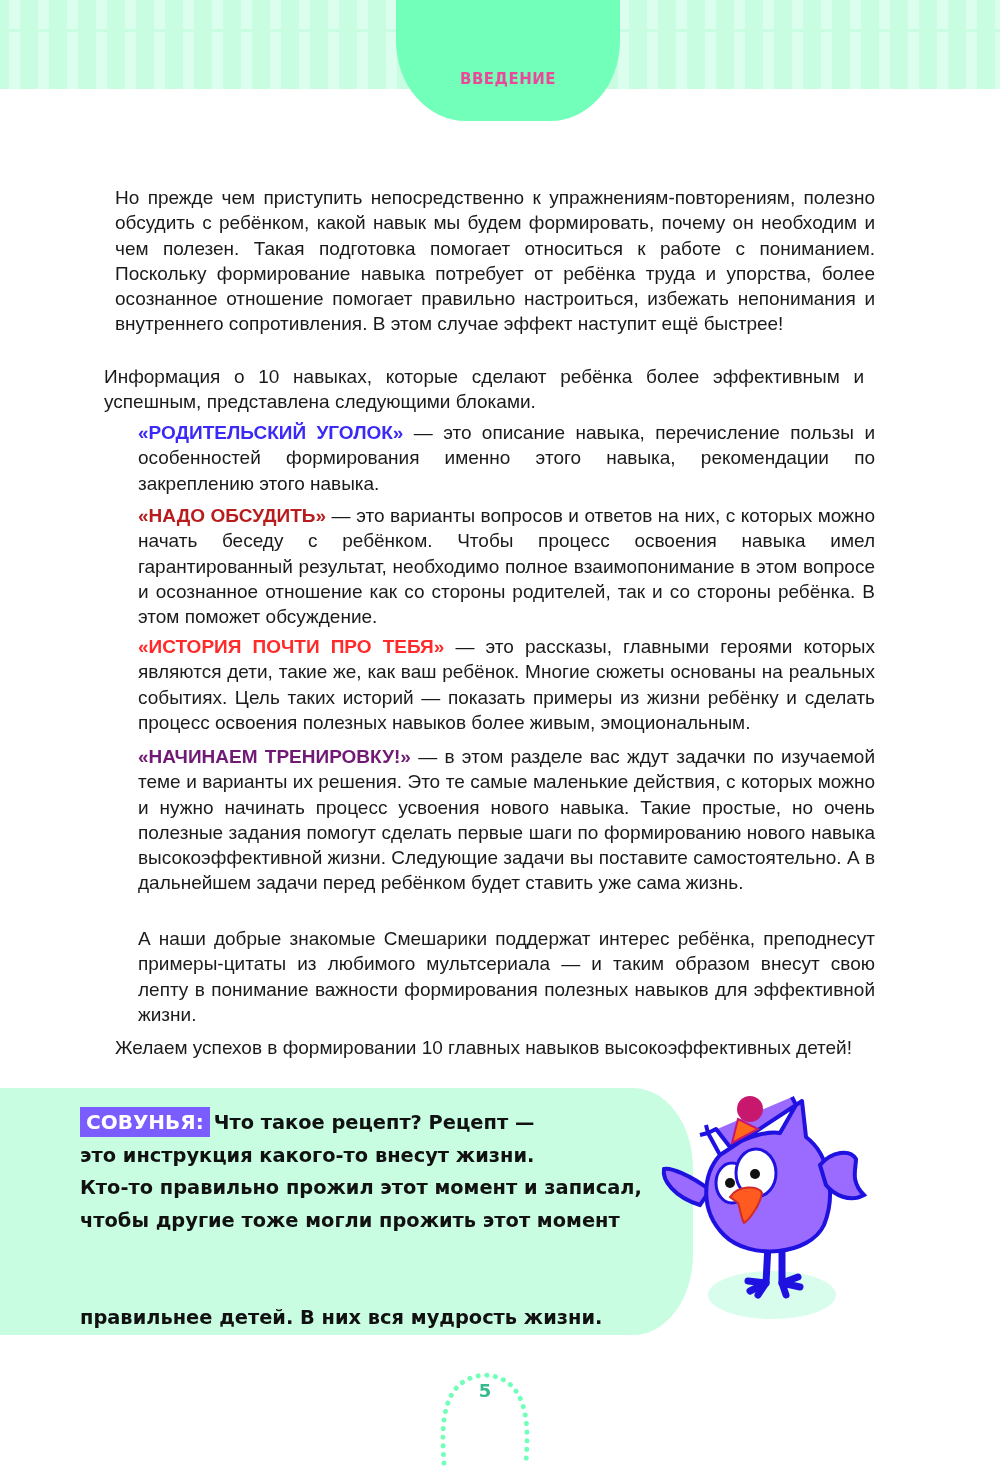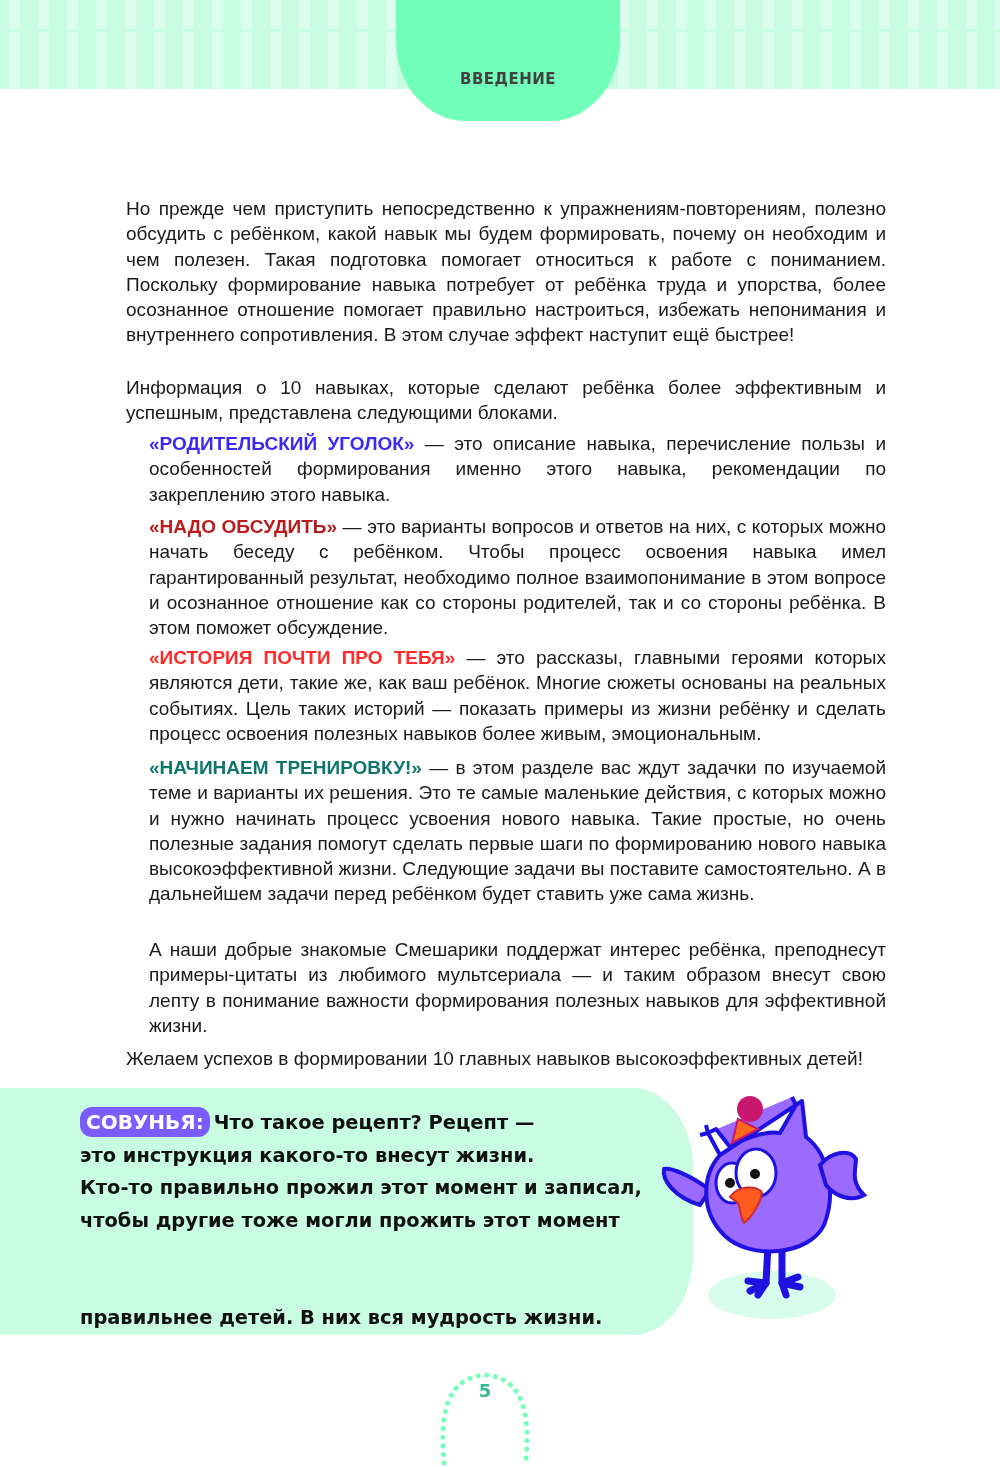--- a/index.html
+++ b/index.html
@@ -18,46 +18,46 @@
   .header-band::after {
     content: ""; position: absolute; left: 0; right: 0; top: 29px; height: 3px; background: #c8fde2;
   }
   .chapter-tab-big {
     position: absolute; left: 396px; top: -40px; width: 224px; height: 161px;
     background: #72ffb9;
     border-radius: 18px 18px 70px 70px / 18px 18px 80px 80px;
   }
   .chapter-title {
     position: absolute; left: 396px; top: 70px; width: 224px; text-align: center;
-    color: #404040; font-weight: bold; font-size: 15px; letter-spacing: 0.5px;
+    color: #ec4899; font-weight: bold; font-size: 15px; letter-spacing: 0.5px;
     font-family: "DejaVu Sans", sans-serif;
   }
   .block {
     position: absolute; left: 138px; width: 737px;
-    font-size: 19px; line-height: 25.3px; text-align: justify; margin: 11px;
+    font-size: 19px; line-height: 25.3px; text-align: justify; margin: 0;
   }
   .kw { font-weight: bold; }
   .kw-blue { color: #3b2af5; }
   .kw-cyan { color: #b91c1c; }
   .kw-red { color: #ff2a2a; }
-  .kw-pink { color: #0f766e; }
+  .kw-pink { color: #701a75; }
 
   .speech {
     position: absolute; left: 0; top: 1088px; width: 693px; height: 247px;
     background: #c8fde2;
     border-radius: 0 60px 60px 0 / 0 80px 80px 0;
   }
   .speech-text {
     position: absolute; left: 80px; top: 1107px; width: 580px;
     font-family: "DejaVu Sans", sans-serif;
     font-weight: bold; font-size: 19.4px; line-height: 32.5px; color: #111;
   }
   .badge {
     display: inline-block; background: #7b5cff; color: #ffffff;
-    border-radius: 12px; padding: 0 6px; margin-right: 4px; line-height: 30px;
+    border-radius: 0; padding: 0 6px; margin-right: 4px; line-height: 30px;
     font-size: 20px;
   }
   .owl { position: absolute; left: 660px; top: 1085px; width: 260px; height: 260px; }
   .page-num-wrap {
     position: absolute; left: 438px; top: 1363px; width: 94px; height: 120px;
   }
   .page-num {
     position: absolute; left: 438px; top: 1380px; width: 94px; text-align: center;
     font-family: "DejaVu Sans", sans-serif; font-weight: bold; font-size: 18px; color: #35b98f;
   }
@@ -65,21 +65,21 @@
 </head>
 <body>
 
 <div class="header-band"></div>
 <div class="chapter-tab-big"></div>
 <div class="chapter-title">ВВЕДЕНИЕ</div>
 
 <p class="block" style="left:115px; top:185px; width:760px; text-indent:0;">
   <span style="display:inline-block; width:0;"></span><span>Но прежде чем приступить непосредственно к упражнениям-повторениям, полезно обсудить с ребёнком, какой навык мы будем формировать, почему он необходим и чем полезен. Такая подготовка помогает относиться к работе с пониманием. Поскольку формирование навыка потребует от ребёнка труда и упорства, более осознанное отношение помогает правильно настроиться, избежать непонимания и внутреннего сопротивления. В этом случае эффект наступит ещё быстрее!</span>
 </p>
-<p class="block" style="left:115px; top:364px; width:760px;">
+<p class="block" style="left:104px; top:364px; width:760px;">
   <span>Информация о 10 навыках, которые сделают ребёнка более эффективным и успешным, представлена следующими блоками.</span>
 </p>
 
 <p class="block" style="top:420px;">
   <span class="kw kw-blue">«РОДИТЕЛЬСКИЙ УГОЛОК»</span><span> — это описание навыка, перечисление пользы и особенностей формирования именно этого навыка, рекомендации по закреплению этого навыка.</span>
 </p>
 <p class="block" style="top:503px;">
   <span class="kw kw-cyan">«НАДО ОБСУДИТЬ»</span><span> — это варианты вопросов и ответов на них, с которых можно начать беседу с ребёнком. Чтобы процесс освоения навыка имел гарантированный результат, необходимо полное взаимопонимание в этом вопросе и осознанное отношение как со стороны родителей, так и со стороны ребёнка. В этом поможет обсуждение.</span>
 </p>
 <p class="block" style="top:634px;">

